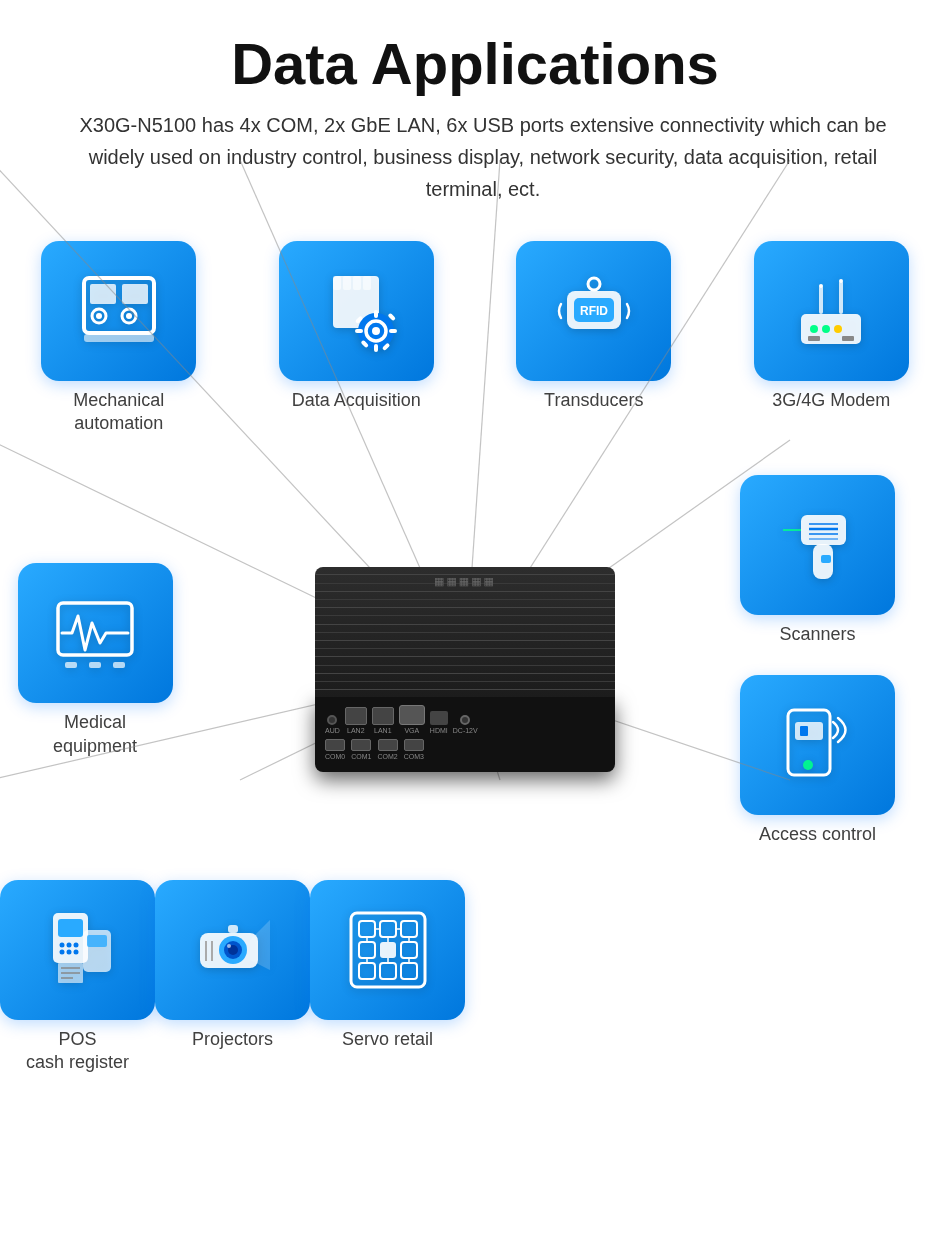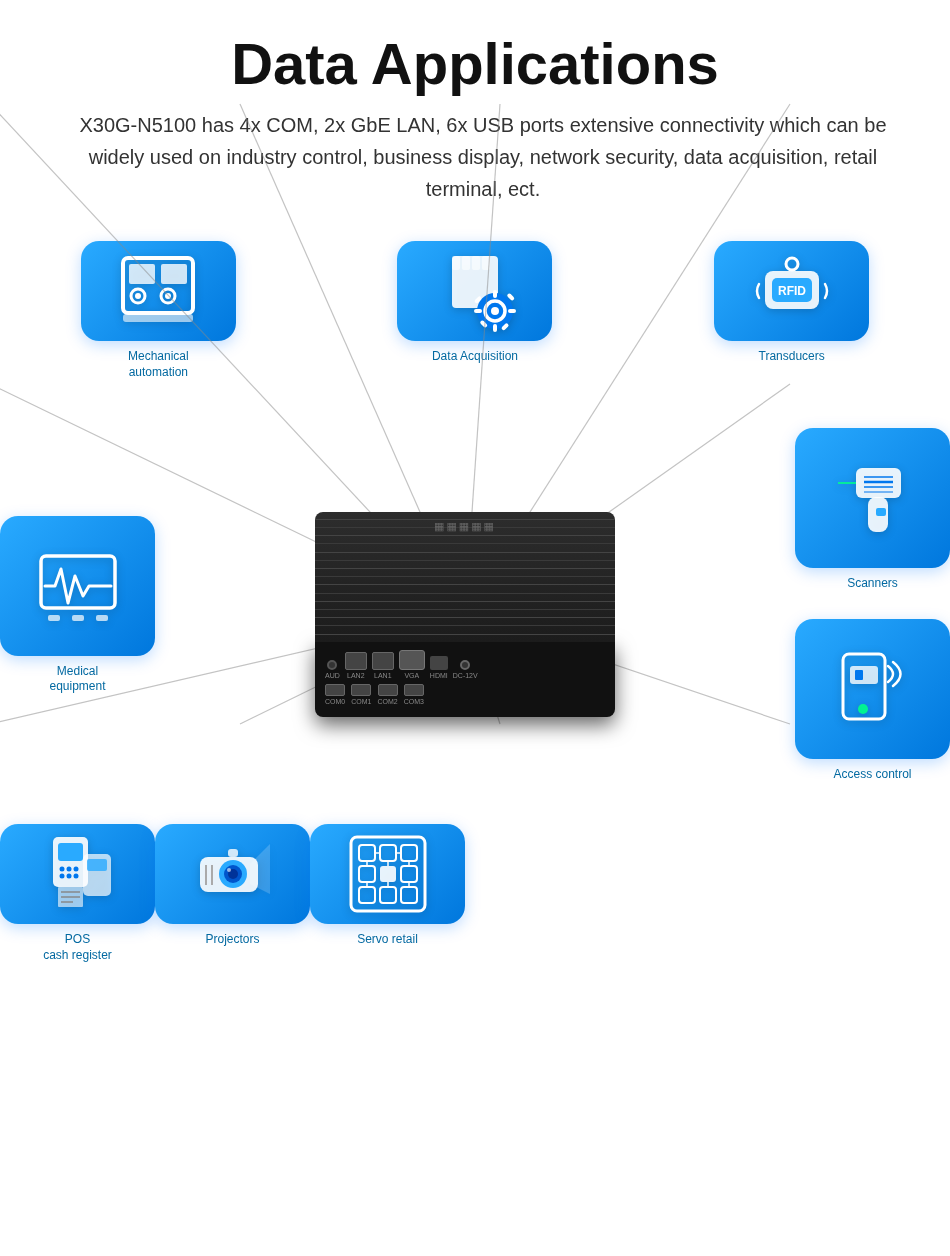--- a/index.html
+++ b/index.html
@@ -24,69 +24,69 @@
       font-size: 20px;
       color: #333;
       text-align: center;
       line-height: 1.6;
       max-width: 820px;
       margin-bottom: 36px;
       margin-left: 16px;
     }
     .icon-card {
       width: 155px;
-      height: 100px;
+      height: 140px;
       background: linear-gradient(135deg, #29aaff 0%, #0077dd 100%);
       border-radius: 18px;
       display: flex;
       align-items: center;
       justify-content: center;
       box-shadow: 0 4px 15px rgba(0,120,255,0.25);
     }
     .icon-card svg {
       filter: drop-shadow(0 2px 4px rgba(0,0,0,0.2));
     }
     .app-item {
       display: flex;
       flex-direction: column;
       align-items: center;
       margin-bottom: 18px;
     }
     .app-label {
-      font-size: 12px;
-      color: #0369a1;
+      font-size: 18px;
+      color: #404040;
       text-align: center;
       margin-top: 8px;
       font-weight: 400;
       line-height: 1.3;
     }
     .top-items {
       display: flex;
       justify-content: space-around;
       width: 950px;
       margin-bottom: 16px;
     }
     
     .middle-area {
       display: flex;
       align-items: center;
       width: 950px;
       gap: 0;
     }
     .left-items {
       display: flex;
-      flex-direction: row;
+      flex-direction: column;
       align-items: center;
       width: 190px;
       gap: 2px;
     }
     .right-items {
       display: flex;
       flex-direction: column;
-      align-items: flex-end;
+      align-items: flex-start;
       width: 210px;
       gap: 10px;
     }
     .center-device {
       flex: 1;
       display: flex;
       align-items: center;
       justify-content: center;
       position: relative;
       min-height: 400px;
@@ -203,20 +203,42 @@
         <circle cx="45" cy="18" r="6" stroke="white" stroke-width="3" fill="none"></circle>
         <line x1="45" y1="24" x2="45" y2="25" stroke="white" stroke-width="3"></line>
 
         <path d="M12 52 Q8 45 12 38" stroke="white" stroke-width="2.5" fill="none" stroke-linecap="round"></path>
         <path d="M78 52 Q82 45 78 38" stroke="white" stroke-width="2.5" fill="none" stroke-linecap="round"></path>
       </svg>
     </div>
     <span class="app-label">Transducers</span>
   </div>
 
+  <div class="app-item">
+    <div class="icon-card">
+      <svg width="90" height="90" viewBox="0 0 90 90" fill="none" xmlns="http://www.w3.org/2000/svg">
+
+        <rect x="15" y="48" width="60" height="30" rx="5" fill="white" opacity="0.9"></rect>
+
+        <rect x="33" y="20" width="4" height="28" rx="2" fill="white" opacity="0.8"></rect>
+        <rect x="53" y="15" width="4" height="33" rx="2" fill="white" opacity="0.8"></rect>
+
+        <circle cx="35" cy="20" r="2" fill="white"></circle>
+        <circle cx="55" cy="15" r="2" fill="white"></circle>
+
+        <circle cx="28" cy="63" r="4" fill="#00ff88"></circle>
+        <circle cx="40" cy="63" r="4" fill="#00ff88"></circle>
+        <circle cx="52" cy="63" r="4" fill="#ffcc00"></circle>
+
+        <rect x="22" y="70" width="12" height="5" rx="1" fill="#888"></rect>
+        <rect x="56" y="70" width="12" height="5" rx="1" fill="#888"></rect>
+      </svg>
+    </div>
+    <span class="app-label">3G/4G Modem</span>
+  </div>
 
 </div>
 
 <div class="middle-area">
 
   <div class="left-items">
 
     <div class="app-item">
       <div class="icon-card" style="width:155px;height:140px;">
         <svg width="90" height="90" viewBox="0 0 90 90" fill="none" xmlns="http://www.w3.org/2000/svg">

